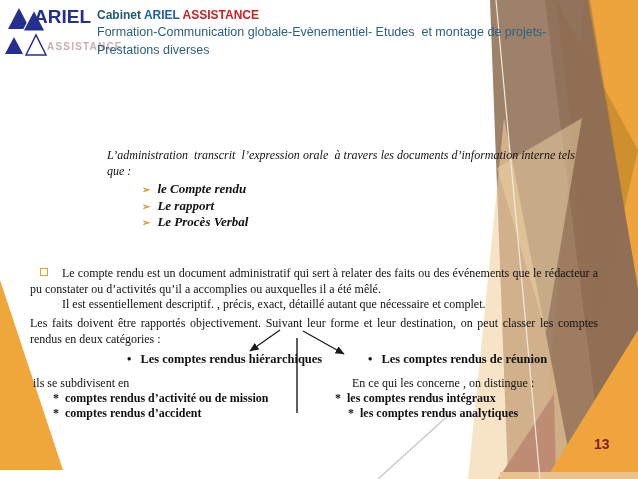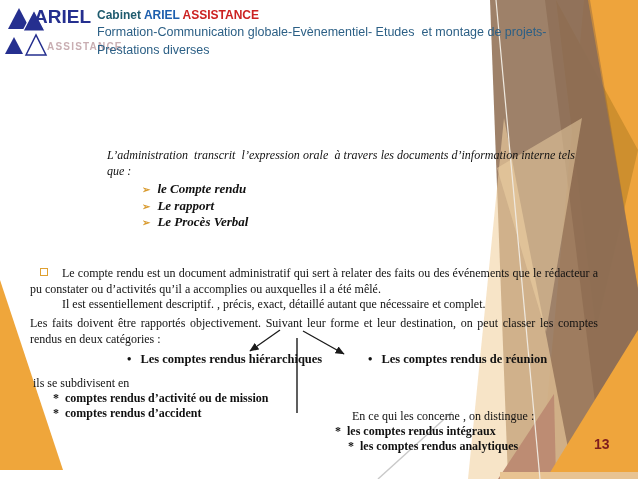--- a/index.html
+++ b/index.html
@@ -42,21 +42,21 @@
   .cat{font-size:12.5px;font-weight:bold;}
   .cat .dot{margin-right:9px;font-weight:bold;}
   .cat-left{left:127px;top:352px;}
   .cat-right{left:348px;top:352px;margin-left:20px;}
   .sub{font-size:12px;line-height:15px;}
   .sub .b{font-weight:bold;}
   .star{font-weight:bold;margin-right:6px;}
   .sub-left{left:33px;top:376px;}
   .sub-left .l2{padding-left:20px;}
   .sub-left .l3{padding-left:20px;}
-  .sub-right{left:335px;top:376px;margin-top:33px;}
+  .sub-right{left:335px;top:376px;}
   .sub-right .l1{padding-left:17px;}
   .sub-right .l3{padding-left:13px;}
   
   .page-num{left:594px;top:436px;font-family:"Liberation Sans", sans-serif;font-size:14px;font-weight:bold;color:#7f1d1d;}
   
   .logo-ariel{position:absolute;left:32px;top:4px;font-family:"Liberation Sans", sans-serif;
     font-weight:bold;font-size:19px;color:#252F8F;letter-spacing:0px;}
   .logo-assist{position:absolute;left:45px;top:39px;font-family:"Liberation Sans", sans-serif;
     font-size:10px;color:#C9AEB2;letter-spacing:1.2px;font-weight:bold;}
 </style>

